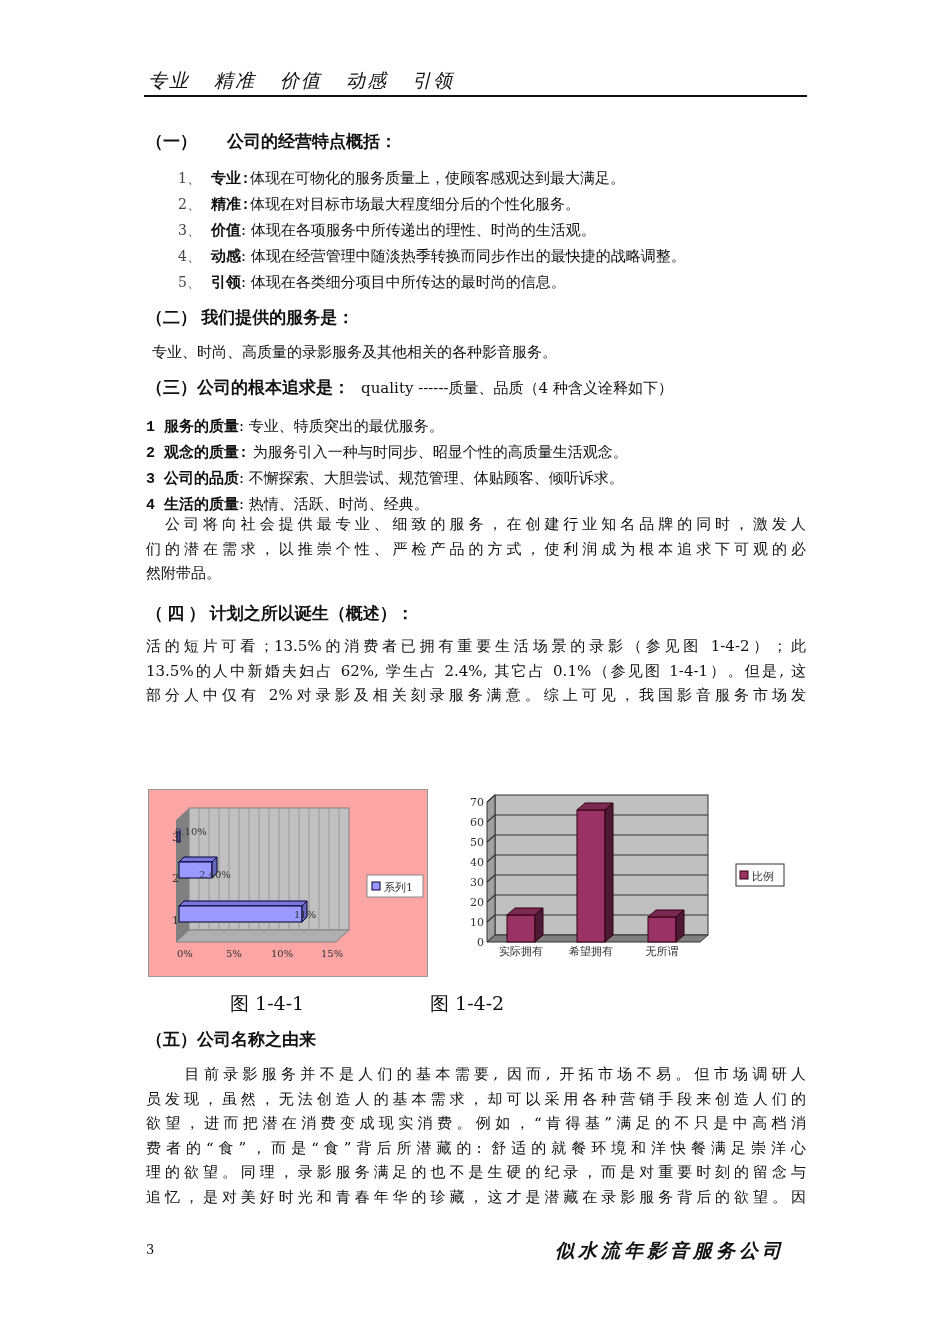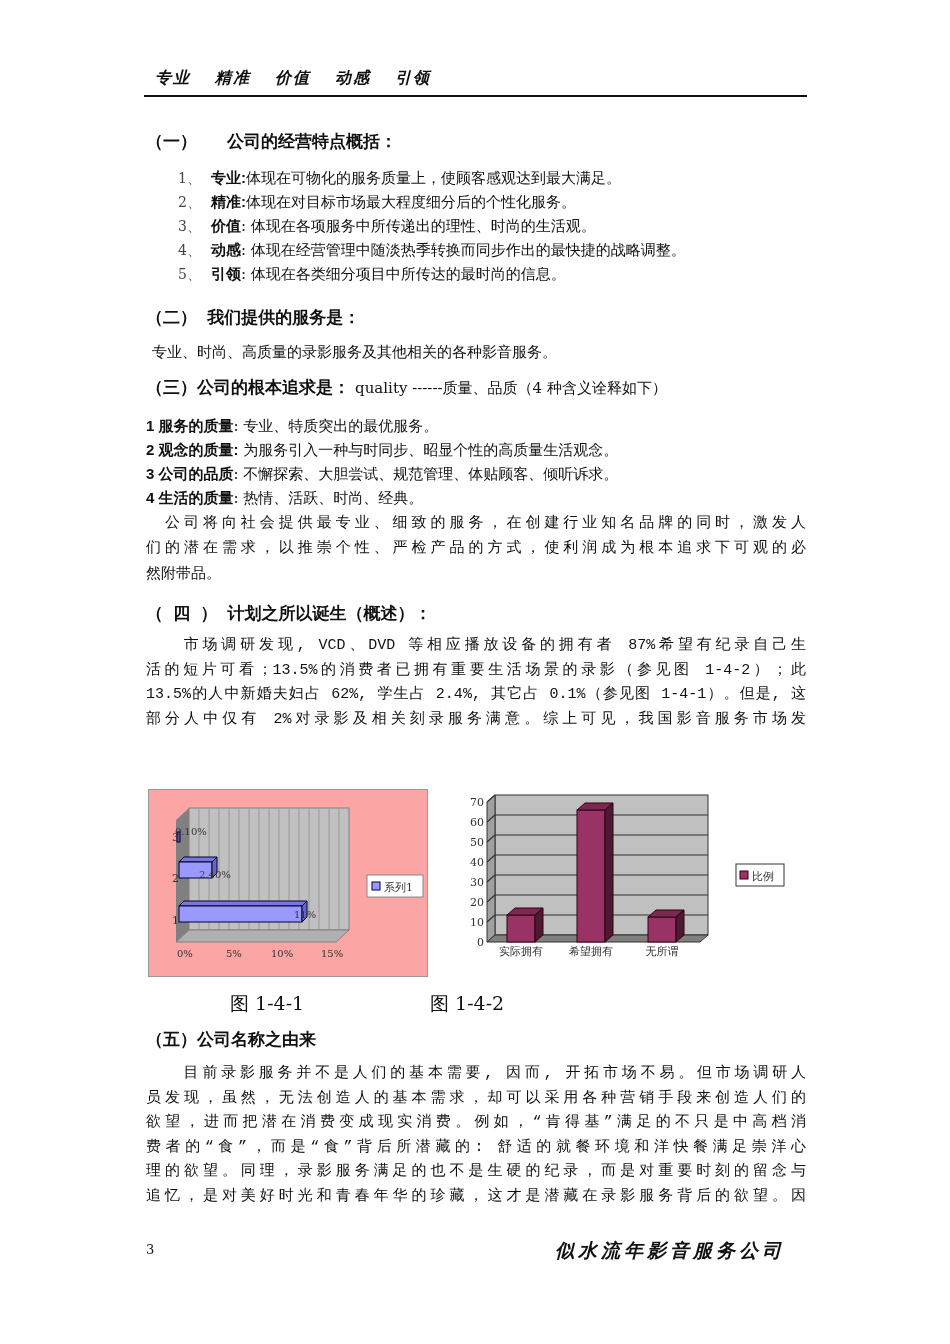--- a/index.html
+++ b/index.html
@@ -1,28 +1,28 @@
 <!DOCTYPE html>
 <html><head>
 <meta charset="utf-8">
 <style>
   html, body { margin:0; padding:0; background:#ffffff; }
   body { width:950px; height:1344px; position:relative; overflow:hidden;
          font-family:"DejaVu Serif", "Liberation Serif", serif; color:#111; }
   .abs { position:absolute; }
-  .hdr { left:155px; top:68px; font-size:16px; font-weight:bold; letter-spacing:2px;
+  .hdr { left:148px; top:68px; font-size:19px; font-weight:normal; letter-spacing:2px;
          font-family:"DejaVu Serif", serif; font-style:italic; word-spacing:18px; }
   .hdr span { margin-right:24px; }
   .hr { left:144px; top:95px; width:663px; height:2px; background:#111; }
-  .h { font-family:Liberation Mono, monospace; font-weight:bold; font-size:17px; white-space:nowrap; }
+  .h { font-family:Liberation Serif, serif; font-weight:bold; font-size:17px; white-space:nowrap; }
   .p { font-size:15px; line-height:24.5px; }
   .li { font-size:15px; white-space:nowrap; line-height:24px; }
-  .li b, .q b { font-family:Liberation Sans, sans-serif; font-weight:bold; }
+  .li b, .q b { font-family:Liberation Mono, monospace; font-weight:bold; }
   .num { color:#444; margin-right:10px; font-size:14px; }
-  .just { text-align:justify; text-align-last:justify;font-family:Liberation Mono, monospace; }
+  .just { text-align:justify; text-align-last:justify; }
   .cap { font-size:19px; }
   .foot-num { left:146px; top:1242px; font-size:13px; }
   .foot-co { left:555px; top:1238px; font-size:19px; font-weight:bold; font-style:italic; letter-spacing:4px; }
   svg text { font-family:"DejaVu Serif", serif; }
 </style>
 </head>
 <body>
 
 <div class="abs hdr">
   <span>专业</span><span>精准</span><span>价值</span><span>动感</span><span>引领</span>
@@ -38,37 +38,36 @@
   <div class="li"><span class="num">3、</span><b>价值</b><span>: 体现在各项服务中所传递出的理性、时尚的生活观。</span></div>
   <div class="li"><span class="num">4、</span><b>动感</b><span>: 体现在经营管理中随淡热季转换而同步作出的最快捷的战略调整。</span></div>
   <div class="li"><span class="num">5、</span><b>引领</b><span>: 体现在各类细分项目中所传达的最时尚的信息。</span></div>
 </div>
 
 <div class="abs h" style="left:146px;top:306px;">（二） 我们提供的服务是：</div>
 <div class="abs li" style="left:152px;top:340px;">专业、时尚、高质量的录影服务及其他相关的各种影音服务。</div>
 
 <div class="abs" style="left:146px;top:376px;white-space:nowrap;">
   <span class="h">（三）公司的根本追求是：</span>
-  <span style="font-size:15px;">quality ------质量、品质（4 种含义诠释如下）</span>
+  <span style="font-size:15px;margin-left:6px;">quality ------质量、品质（4 种含义诠释如下）</span>
 </div>
 <div class="abs q" style="left:146px;top:414px;">
   <div class="li"><b>1 服务的质量</b><span>: 专业、特质突出的最优服务。</span></div>
   <div class="li"><b>2 观念的质量:</b><span> 为服务引入一种与时同步、昭显个性的高质量生活观念。</span></div>
   <div class="li"><b>3 公司的品质</b><span>: 不懈探索、大胆尝试、规范管理、体贴顾客、倾听诉求。</span></div>
   <div class="li"><b>4 生活的质量</b><span>: 热情、活跃、时尚、经典。</span></div>
 </div>
 <div class="abs p" style="left:146px;top:512px;width:660px;">
   <div class="just">　公司将向社会提供最专业、细致的服务，在创建行业知名品牌的同时，激发人</div>
   <div class="just">们的潜在需求，以推崇个性、严检产品的方式，使利润成为根本追求下可观的必</div>
   <div>然附带品。</div>
 </div>
 
 <div class="abs h" style="left:146px;top:602px;">（ 四 ） 计划之所以诞生（概述）：</div>
 <div class="abs p" style="left:146px;top:634px;width:660px;">
-  <div class="just">　　市场调研发现, VCD、DVD 等相应播放设备的拥有者 87%希望有纪录自己生</div>
   <div class="just">活的短片可看；13.5%的消费者已拥有重要生活场景的录影（参见图 1-4-2）；此</div>
   <div class="just">13.5%的人中新婚夫妇占 62%, 学生占 2.4%, 其它占 0.1%（参见图 1-4-1）。但是, 这</div>
   <div class="just">部分人中仅有 2%对录影及相关刻录服务满意。综上可见，我国影音服务市场发</div>
 </div>
 
 <div class="abs" style="left:148px;top:789px;width:278px;height:186px;border:1px solid #999;background:#fca5a5;">
   <svg width="278" height="186" viewBox="0 0 278 186">
 
     <polygon points="27,30 40,18 40,140 27,152" fill="#808080"></polygon>
 

